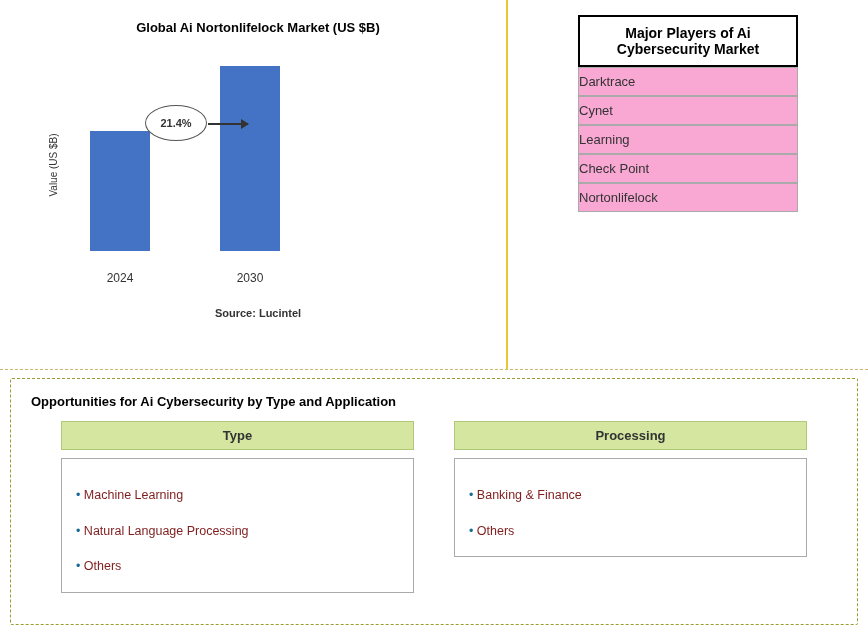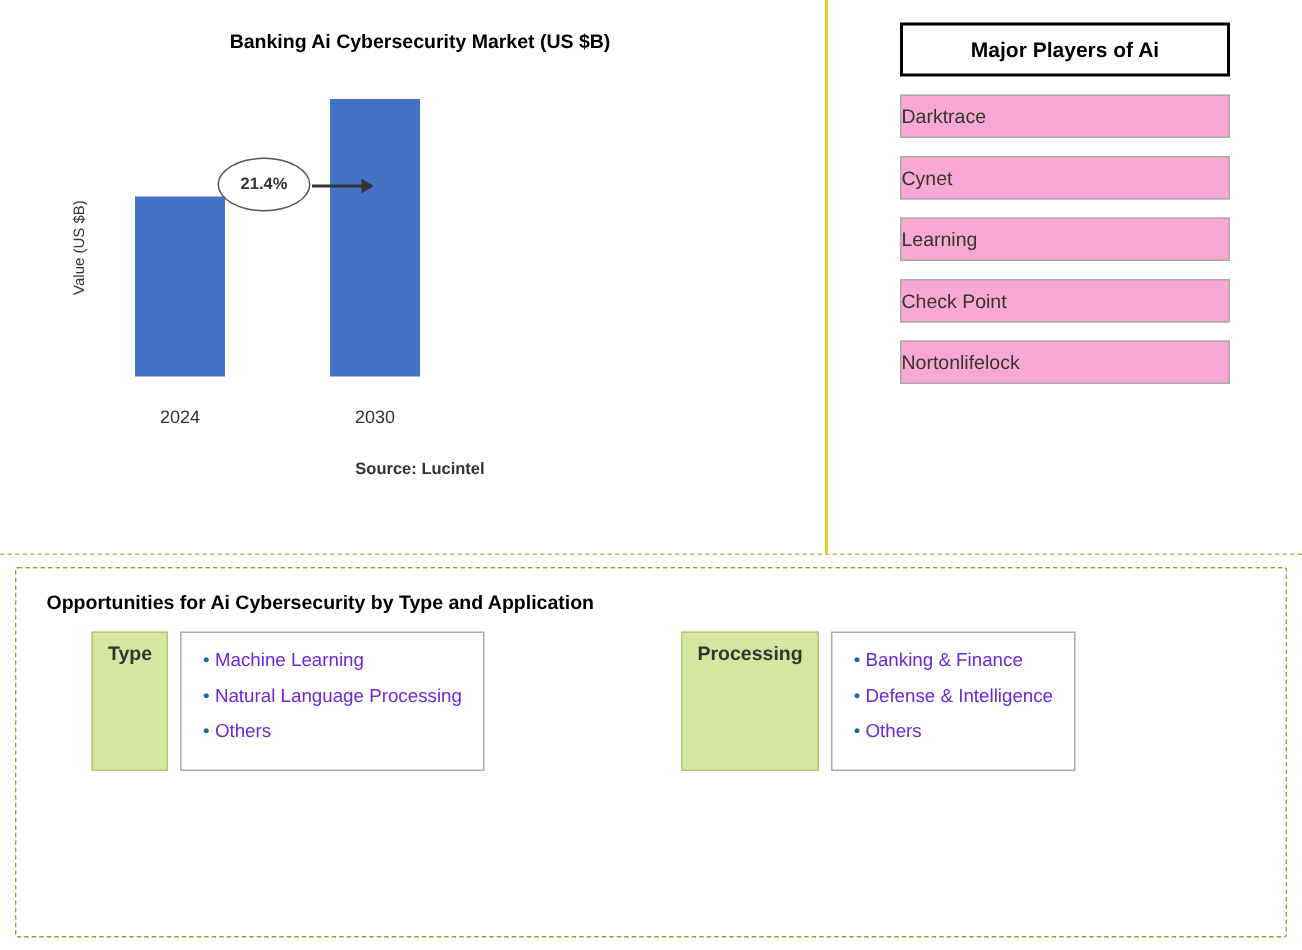--- a/index.html
+++ b/index.html
@@ -77,26 +77,25 @@
     .source-text {
       font-size: 11px;
       font-weight: bold;
       color: #333;
       text-align: center;
       margin-top: 22px;
     }
 
     
     .players-area {
-      width: 316px;
+      width: 360px;
       padding: 15px 20px;
       display: flex;
       flex-direction: column;
       align-items: center;
-      gap: 12px;
     }
 
     .players-title-box {
       border: 2px solid #000;
       padding: 8px 20px;
       text-align: center;
       font-size: 14px;
       font-weight: bold;
       color: #000;
       width: 220px;
@@ -132,20 +131,21 @@
     .opportunities-content {
       display: flex;
       flex-direction: row;
       gap: 40px;
       padding: 0 30px;
     }
 
     .opp-column {
       flex: 1;
       display: flex;
+      flex-direction: column;
       gap: 8px;
     }
 
     .opp-header {
       background: #d4e6a0;
       padding: 6px 10px;
       text-align: center;
       font-size: 13px;
       font-weight: bold;
       color: #333;
@@ -153,39 +153,40 @@
     }
 
     .opp-list-box {
       border: 1px solid #aaa;
       padding: 10px 14px;
       min-height: 90px;
     }
 
     .opp-list-item {
       font-size: 12.5px;
-      color: #6d28d9;
+      color: #7f1d1d;
       margin-bottom: 6px;
       line-height: 1.4;
+      margin-top: 18px;
     }
 
     .opp-list-item::before {
       content: '• ';
       color: #1a6b9a;
     }
   </style>
 </head>
 <body>
 
 <div class="main-container">
 
   <div class="top-section">
 
     <div class="chart-area">
-      <div class="chart-title">Banking Ai Cybersecurity Market (US $B)</div>
+      <div class="chart-title">Global Ai Nortonlifelock Market (US $B)</div>
 
       <div class="chart-wrapper">
 
         <div style="position:absolute; left:2px; top:50%; transform:translateY(-50%) rotate(-90deg); font-size:10px; color:#333; white-space:nowrap;">Value (US $B)</div>
 
         <div style="display:flex; flex-direction:row; align-items:flex-end; gap:70px; height:200px; padding-left:40px; position:relative; width:100%;">
 
           <div class="bar-group">
             <div class="bar" style="height:120px;"></div>
             <div class="bar-label">2024</div>
@@ -206,20 +207,21 @@
 
         </div>
       </div>
 
       <div class="source-text">Source: Lucintel</div>
     </div>
 
     <div class="players-area">
       <div class="players-title-box">
         <span>Major Players of Ai</span><br>
+        <span>Cybersecurity Market</span>
       </div>
 
       <div class="player-item">Darktrace</div>
       <div class="player-item">Cynet</div>
       <div class="player-item">Learning</div>
       <div class="player-item">Check Point</div>
       <div class="player-item">Nortonlifelock</div>
     </div>
 
   </div>
@@ -235,21 +237,20 @@
           <div class="opp-list-item">Machine Learning</div>
           <div class="opp-list-item">Natural Language Processing</div>
           <div class="opp-list-item">Others</div>
         </div>
       </div>
 
       <div class="opp-column">
         <div class="opp-header">Processing</div>
         <div class="opp-list-box">
           <div class="opp-list-item">Banking &amp; Finance</div>
-          <div class="opp-list-item">Defense &amp; Intelligence</div>
           <div class="opp-list-item">Others</div>
         </div>
       </div>
 
     </div>
   </div>
 
 </div>
 
 </body></html>

